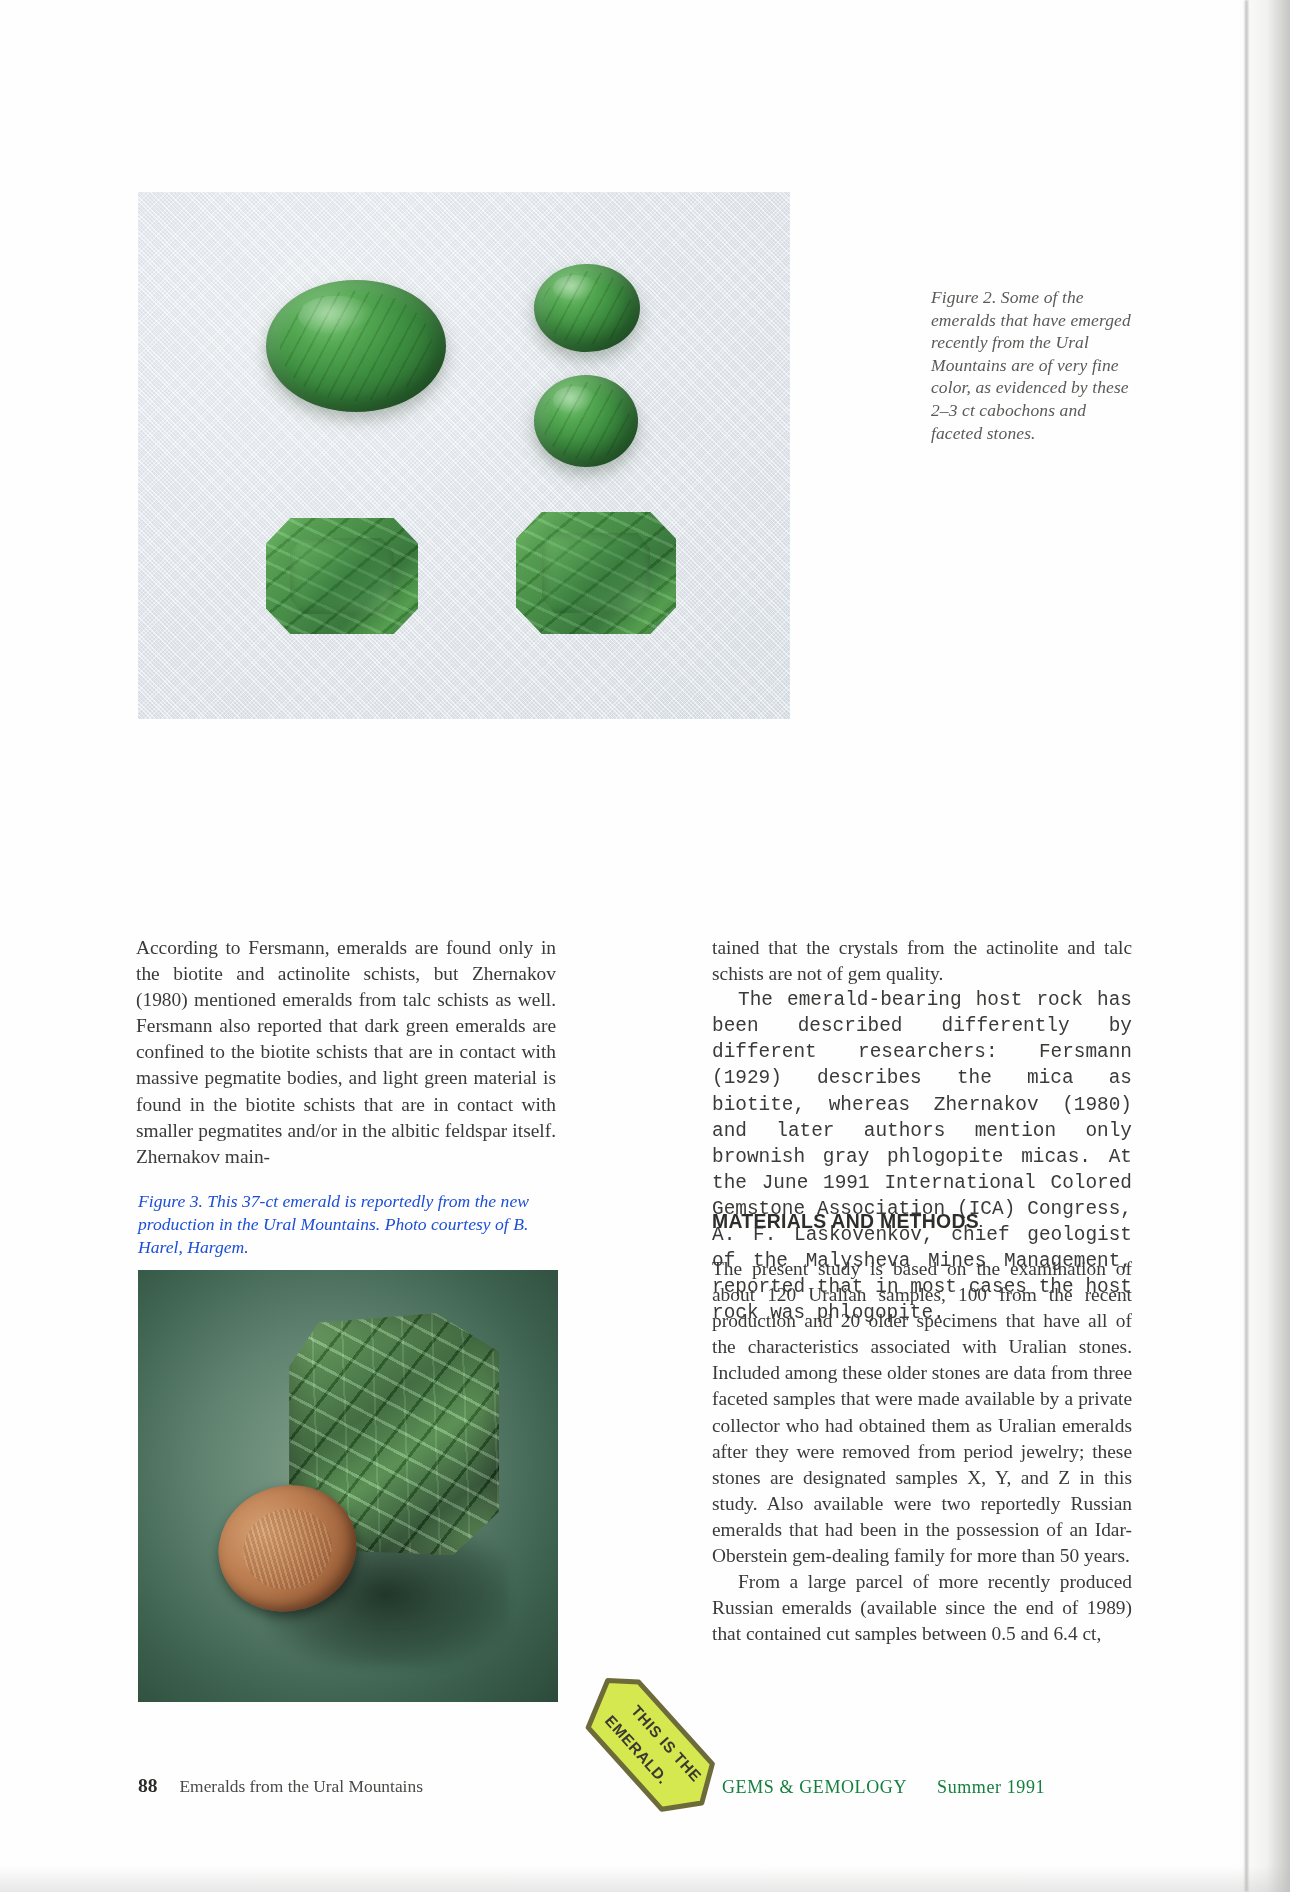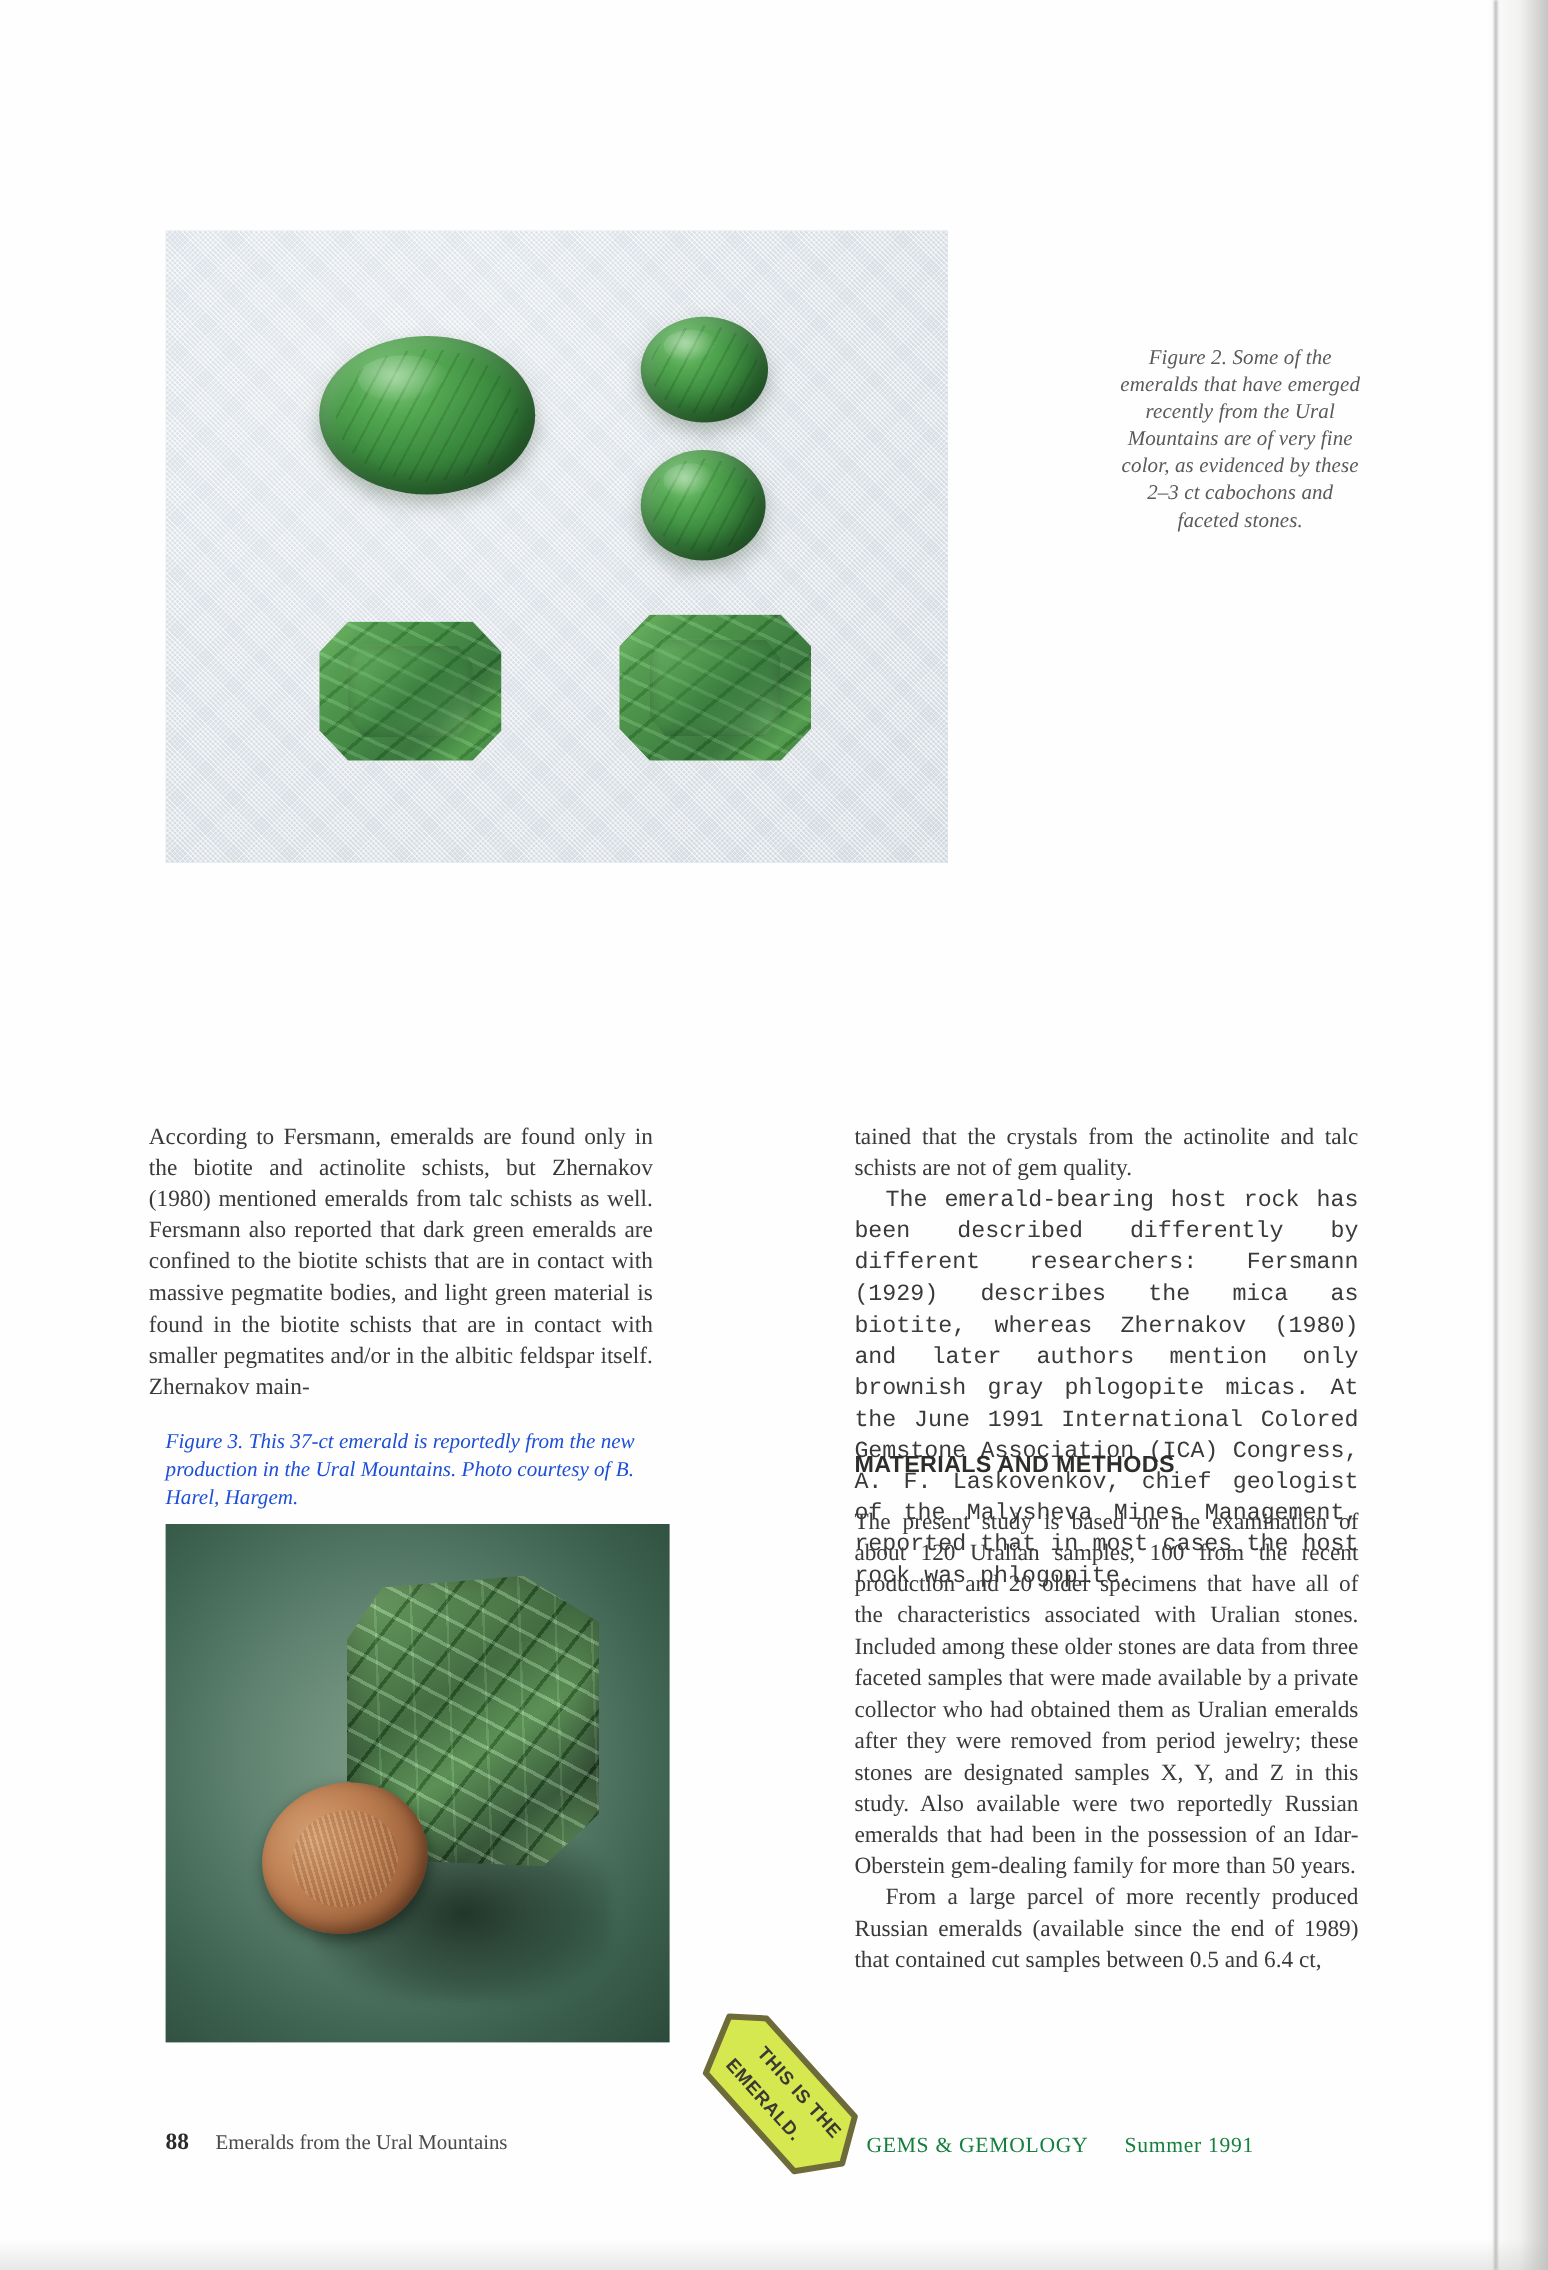--- a/index.html
+++ b/index.html
@@ -134,34 +134,33 @@
     position: absolute;
     left: 931px;
     top: 286px;
     width: 205px;
     font-family: "Liberation Serif", serif;
     font-style: italic;
     font-size: 17.5px;
     line-height: 22.6px;
     color: #5a5a58;
     letter-spacing: 0.1px;
-    text-align: center;
   }
 
   
   .col {
     position: absolute;
     width: 420px;
     font-family: "Liberation Serif", serif;
     font-size: 19.4px;
     line-height: 26.1px;
     text-align: justify;
     color: #3a3a39;
   }
-  #col-left-top  { left: 124px; top: 935px; }
+  #col-left-top  { left: 136px; top: 935px; }
   #col-right-top { left: 712px; top: 935px; }
 
   .col p { margin: 0; }
   .col p.indent { text-indent: 26px; font-family: Liberation Mono, monospace; }
 
   
   #figure3-caption {
     position: absolute;
     left: 138px;
     top: 1190px;

